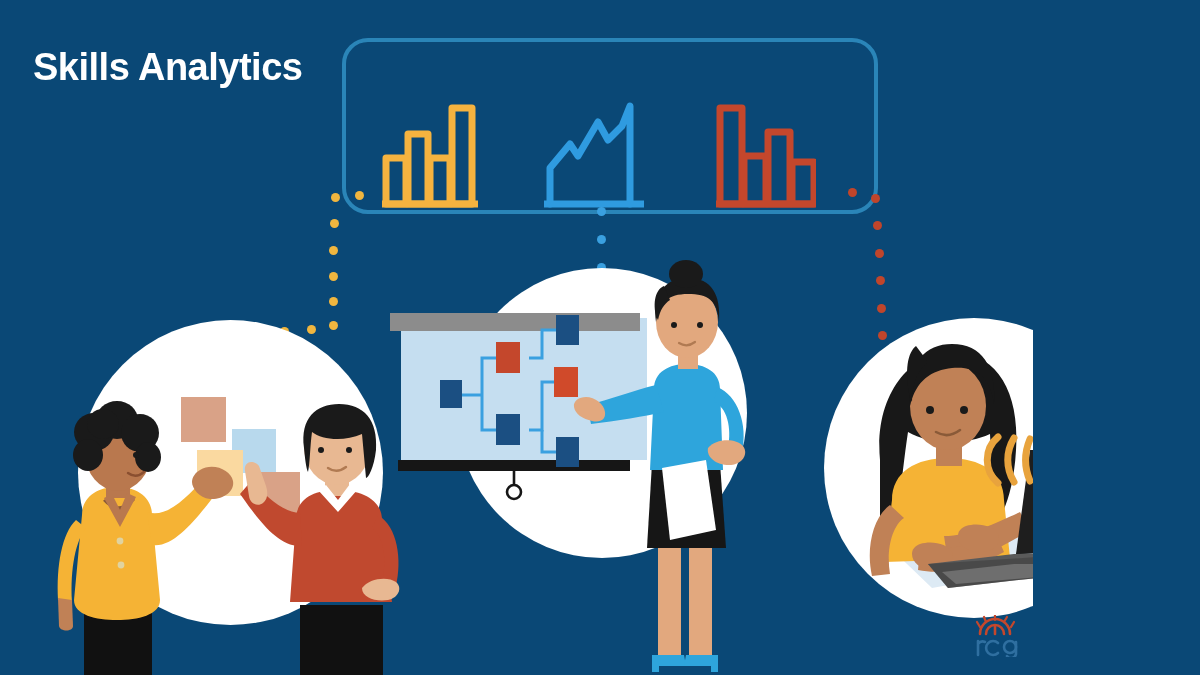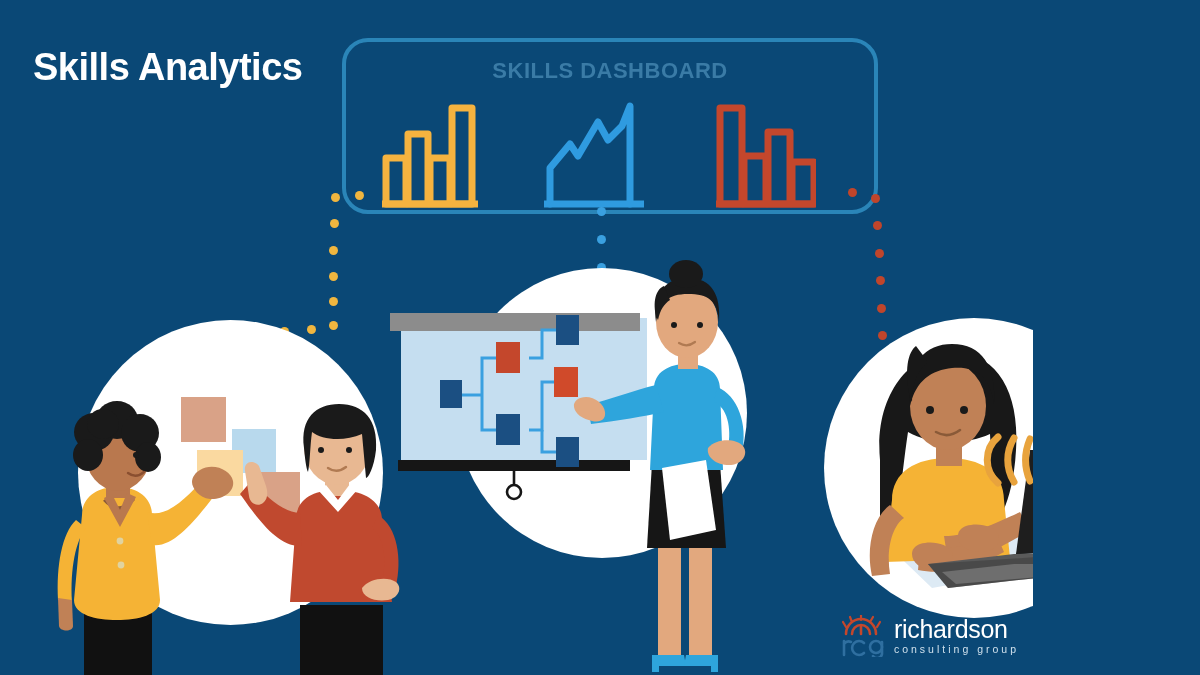--- a/index.html
+++ b/index.html
@@ -68,21 +68,20 @@
   }
 </style>
 </head>
 <body>
 
 <div id="slide">
 
   <div id="page-title">Skills Analytics</div>
 
   <div id="dashboard-panel">
-    <div id="dashboard-title">SKILLS DASHBOARD</div>
 
     <svg class="chart-icon" id="chart-bar-yellow" width="96" height="112" viewBox="0 0 96 112">
       <g fill="none" stroke="#F5B33F" stroke-width="7" stroke-linejoin="round" stroke-linecap="round">
         <rect x="4" y="58" width="20" height="46"></rect>
         <rect x="26" y="34" width="20" height="70"></rect>
         <rect x="48" y="58" width="20" height="46"></rect>
         <rect x="70" y="8" width="20" height="96"></rect>
         <line x1="0" y1="104" x2="96" y2="104"></line>
       </g>
     </svg>
@@ -347,19 +346,15 @@
         <path d="M22 19 L22 12"></path>
       </g>
 
       <g fill="none" stroke="#2F6FA0" stroke-width="2.6" stroke-linecap="round">
         <path d="M5 40 L5 26 M5 29 Q8 25 12 27"></path>
         <path d="M25 28 A7 7 0 1 0 25 38"></path>
         <path d="M43 27 L43 39 A5 5 0 0 1 34 41"></path>
         <circle cx="37" cy="32" r="6"></circle>
       </g>
     </svg>
-    <div id="logo-text">
-      <span id="logo-wordmark">richardson</span>
-      <span id="logo-tagline">consulting group</span>
-    </div>
   </div>
 
 </div>
 
 </body></html>

